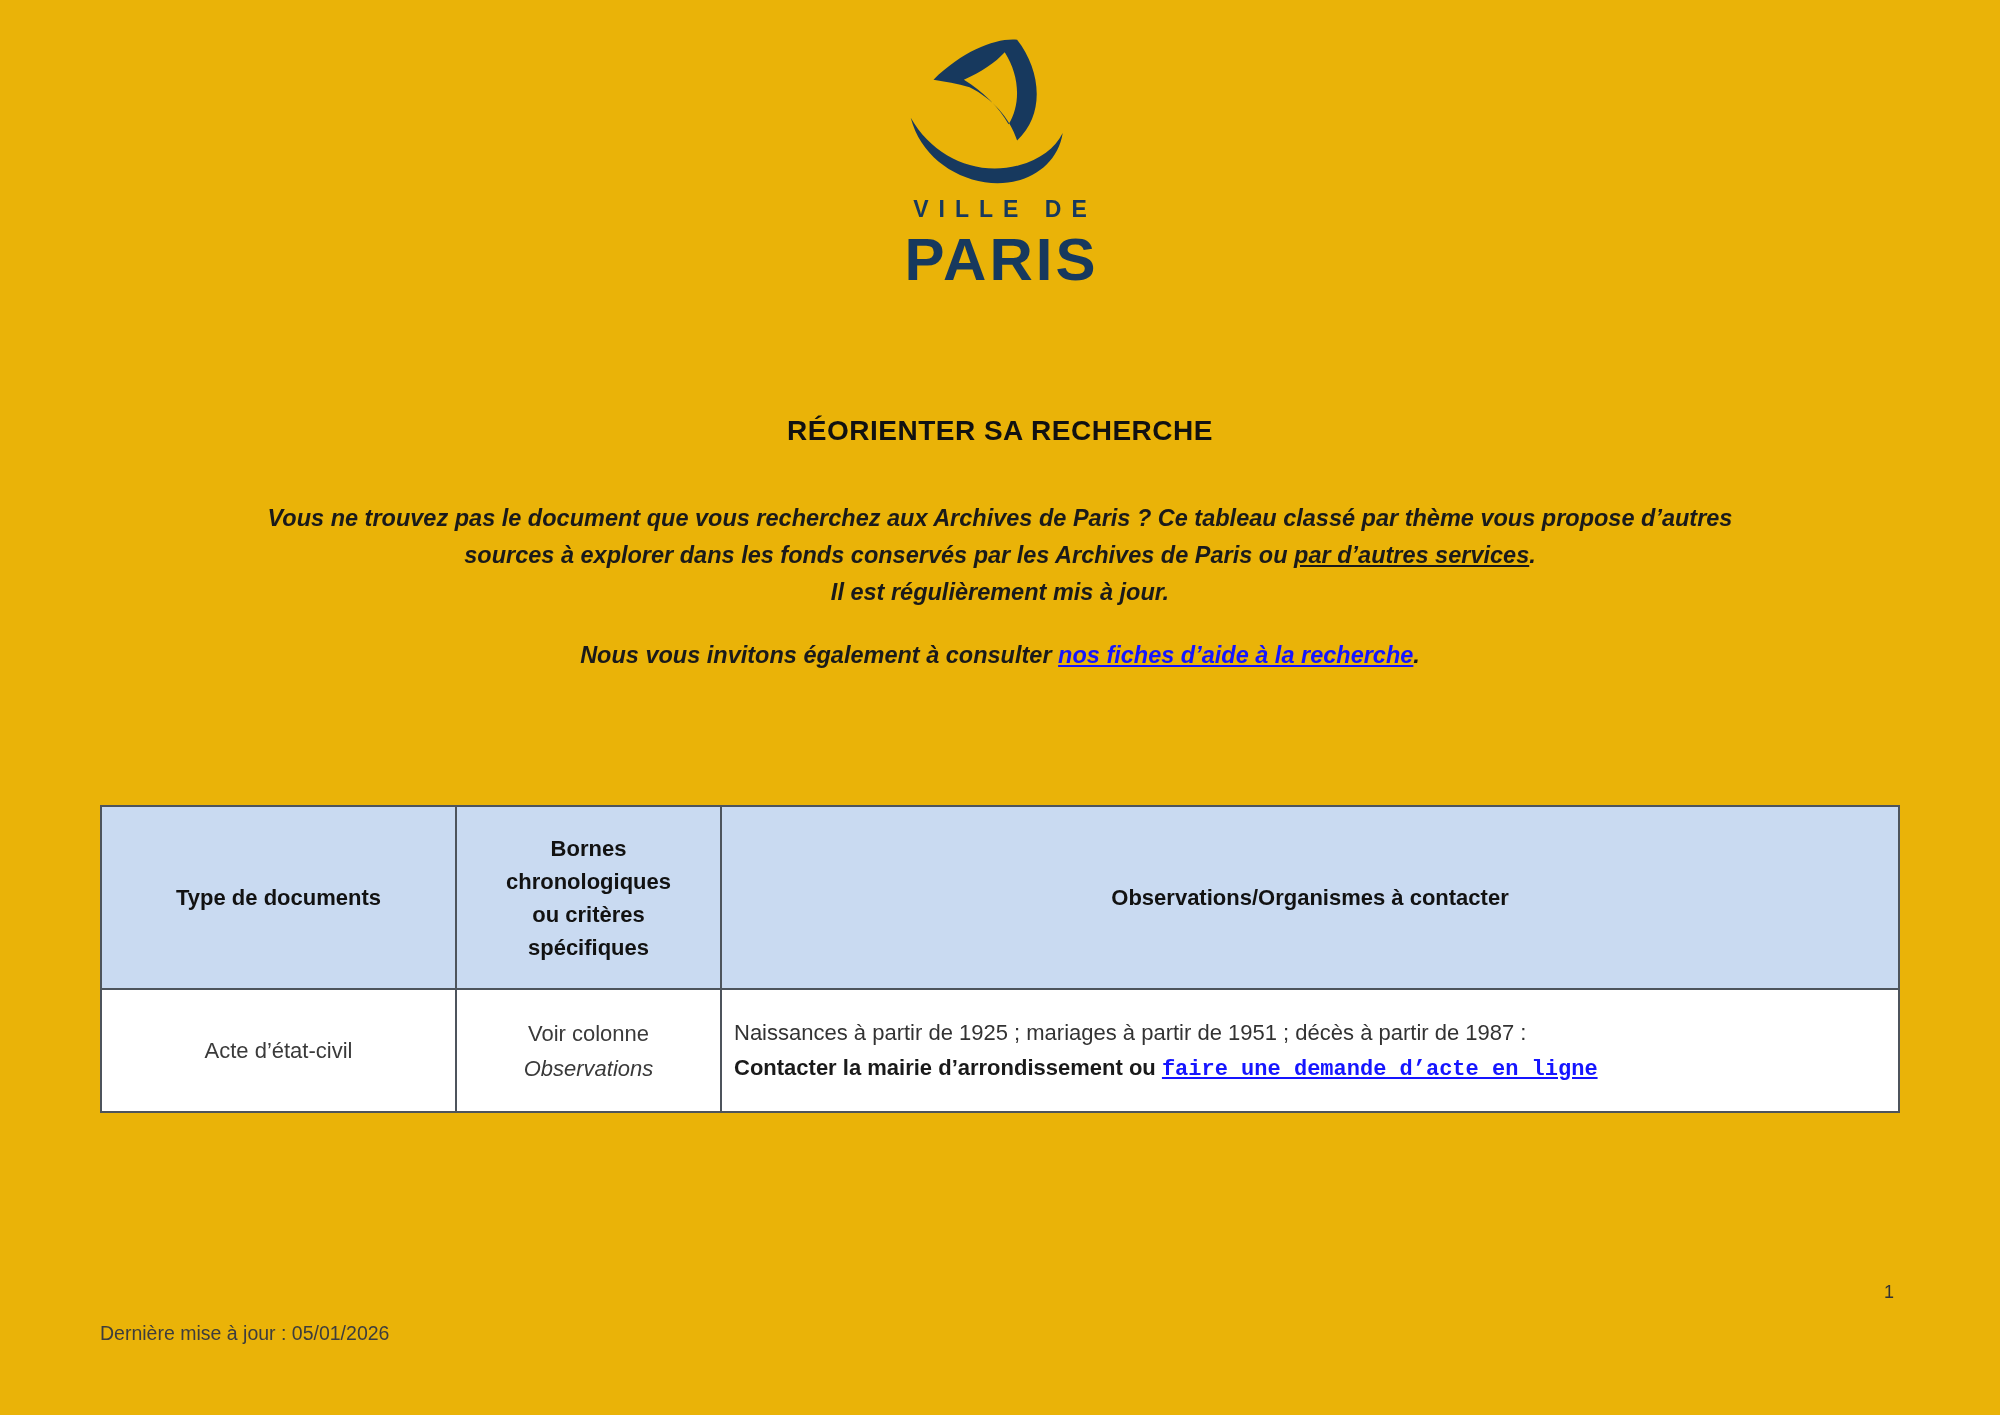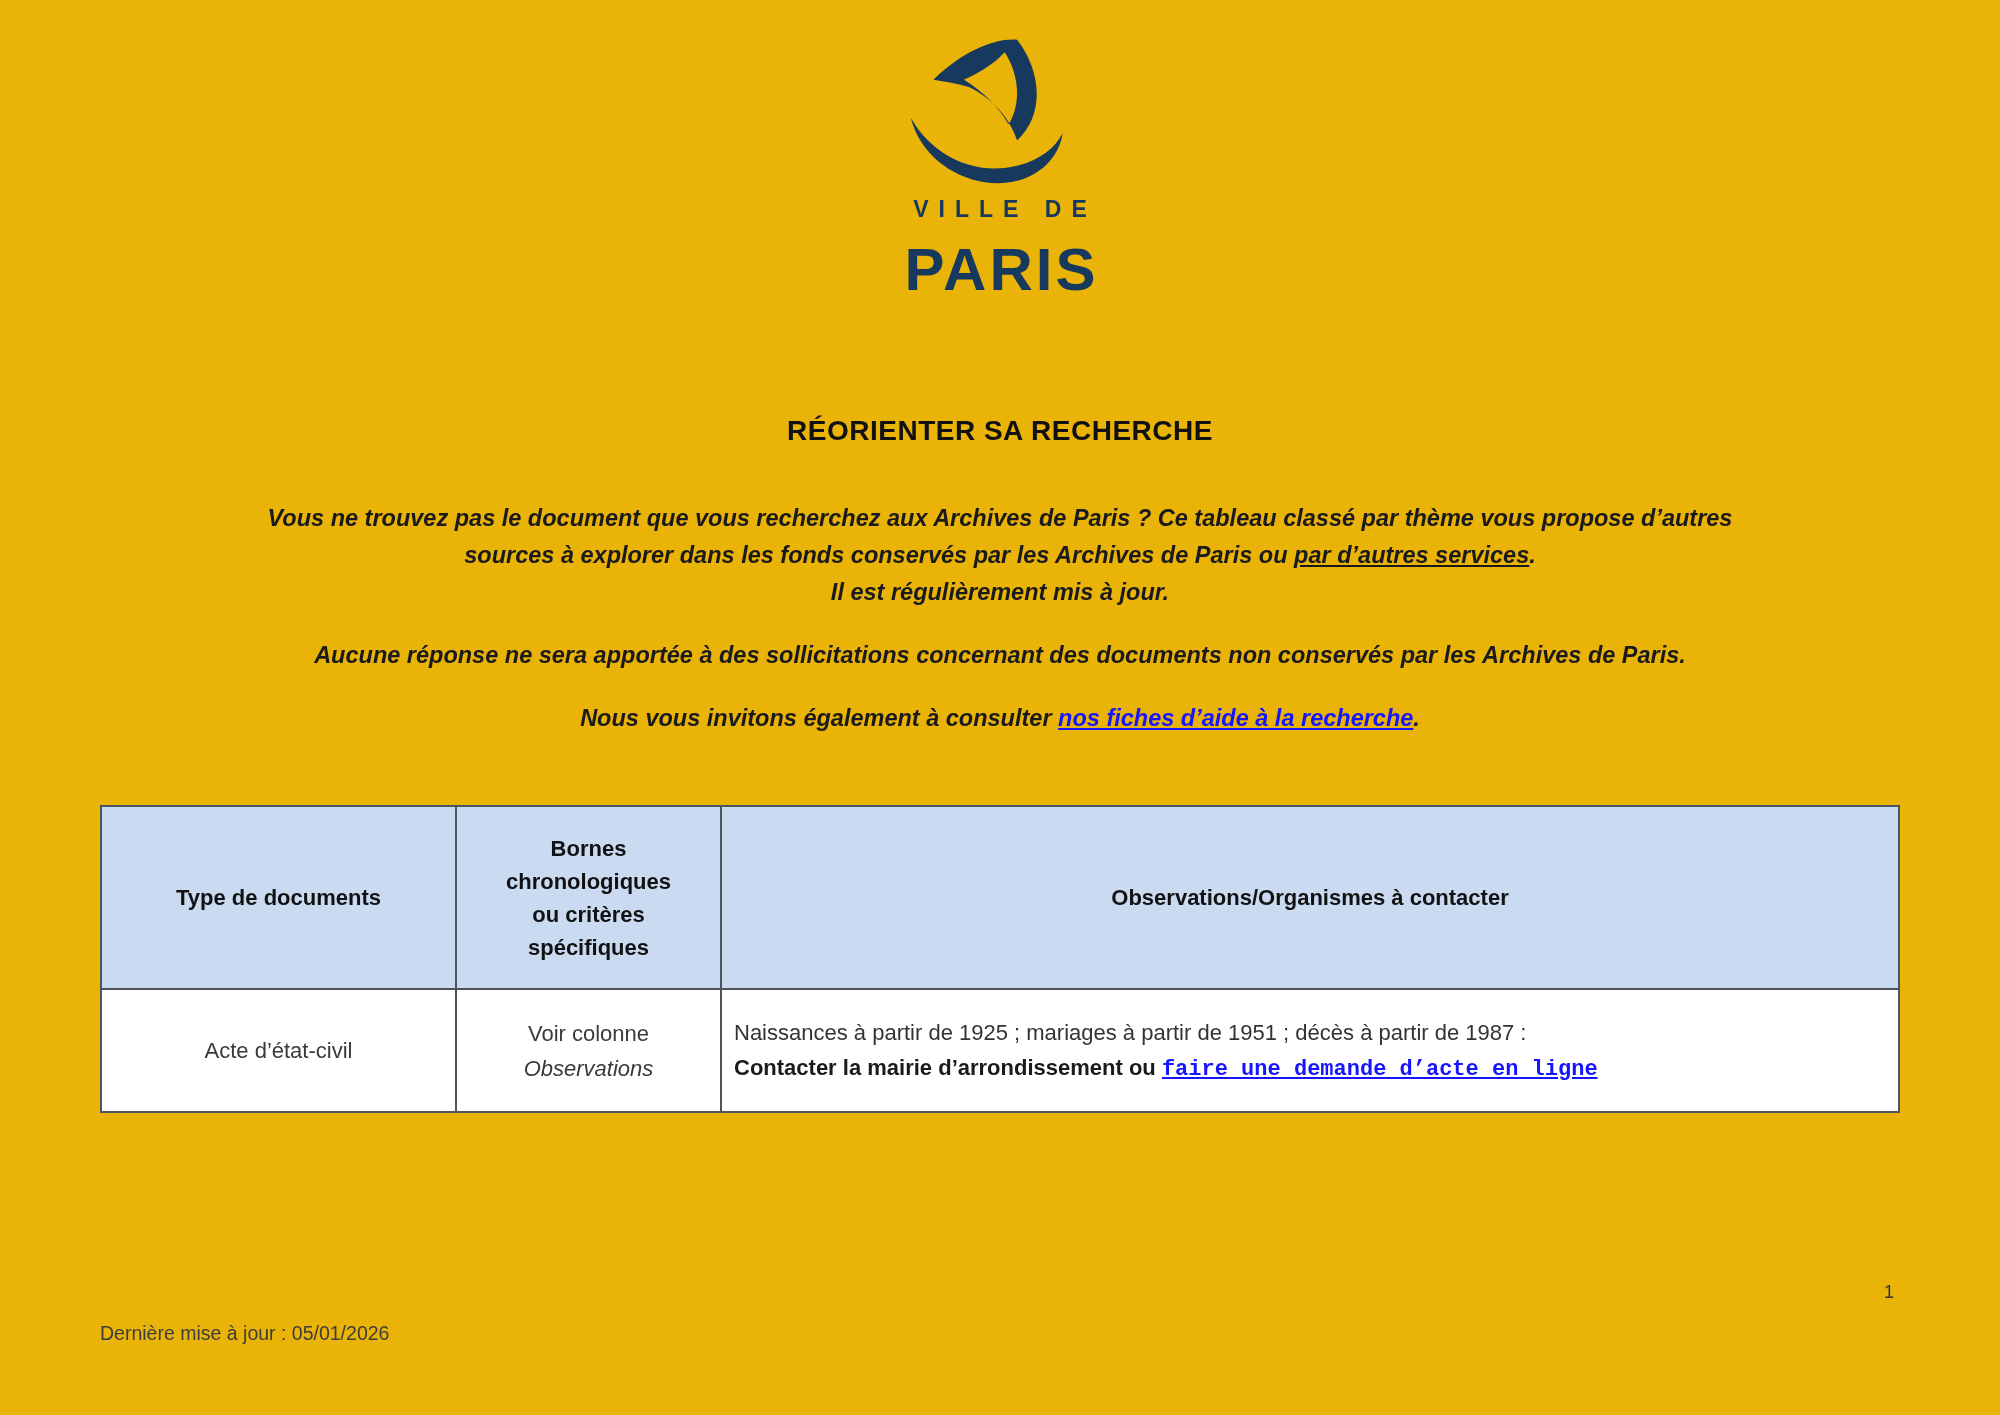--- a/index.html
+++ b/index.html
@@ -11,21 +11,21 @@
   }
   *{box-sizing:border-box;}
   html,body{margin:0;padding:0;background:#ffffff;}
   body{width:2000px;height:1415px;position:relative;font-family:"Liberation Sans",sans-serif;color:#1a1a1a;}
   .page{position:absolute;inset:0;background:#eab308;overflow:hidden;}
 
   
   .logo-block{position:absolute;top:36px;left:0;width:100%;text-align:center;}
   .logo-icon{display:block;margin:0 auto;width:200px;height:152px;}
   .wm-top{margin-top:8px;font-size:23px;font-weight:600;letter-spacing:10px;color:var(--navy);text-indent:10px;}
-  .wm-bottom{margin-top:19px;font-size:60px;line-height:56px;font-weight:700;letter-spacing:3px;color:var(--navy);text-indent:3px;}
+  .wm-bottom{margin-top:9px;font-size:60px;line-height:56px;font-weight:700;letter-spacing:3px;color:var(--navy);text-indent:3px;}
 
   
   .title{position:absolute;top:415px;left:0;width:100%;margin:0;text-align:center;
          font-size:28px;font-weight:700;letter-spacing:.5px;color:#111;}
 
   
   .intro{position:absolute;top:492px;left:80px;width:1840px;text-align:center;
          font-size:23.5px;line-height:37px;font-weight:700;font-style:italic;color:#1a1a1a;margin-top:8px;}
   .intro p{margin:0 0 26px 0;}
   .plainlink{color:inherit;text-decoration:underline;cursor:pointer;}
@@ -69,21 +69,20 @@
   </header>
 
   <h1 class="title">RÉORIENTER SA RECHERCHE</h1>
 
   <div class="intro">
     <p>
       <span>Vous ne trouvez pas le document que vous recherchez aux Archives de Paris ? Ce tableau classé par thème vous propose d’autres</span><br>
       <span>sources à explorer dans les fonds conservés par les Archives de Paris ou </span><a class="plainlink">par d’autres services</a><span>.</span><br>
       <span>Il est régulièrement mis à jour.</span>
     </p>
-    <p>Aucune réponse ne sera apportée à des sollicitations concernant des documents non conservés par les Archives de Paris.</p>
     <p>
       <span>Nous vous invitons également à consulter </span><a class="bluelink">nos fiches d’aide à la recherche</a><span>.</span>
     </p>
   </div>
 
   <table class="doc-table">
     <colgroup>
         <col class="c1">
         <col class="c2">
         <col class="c3">

